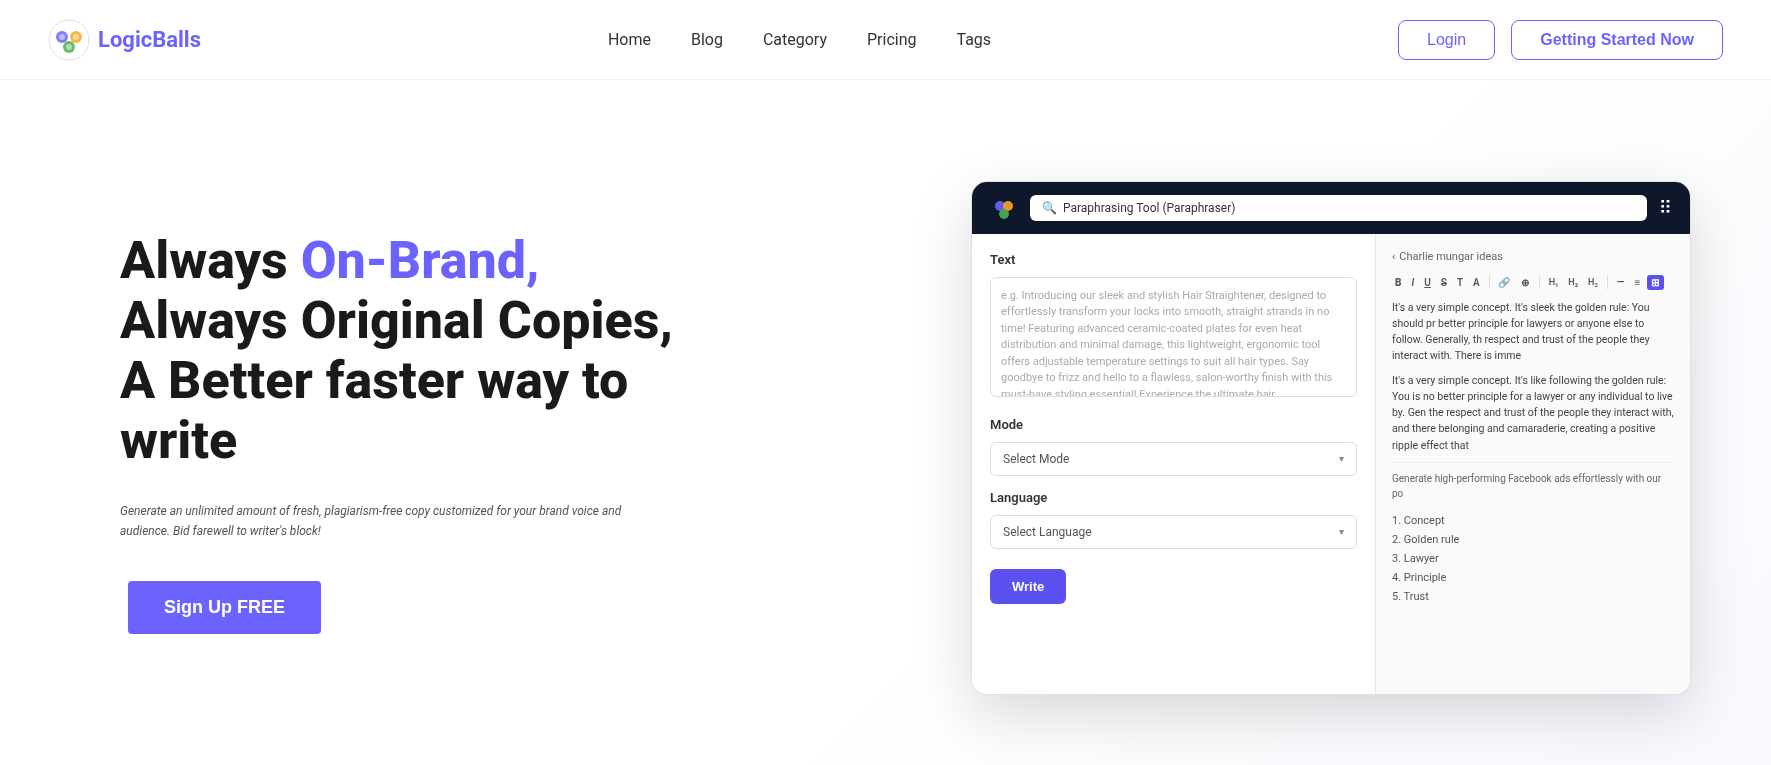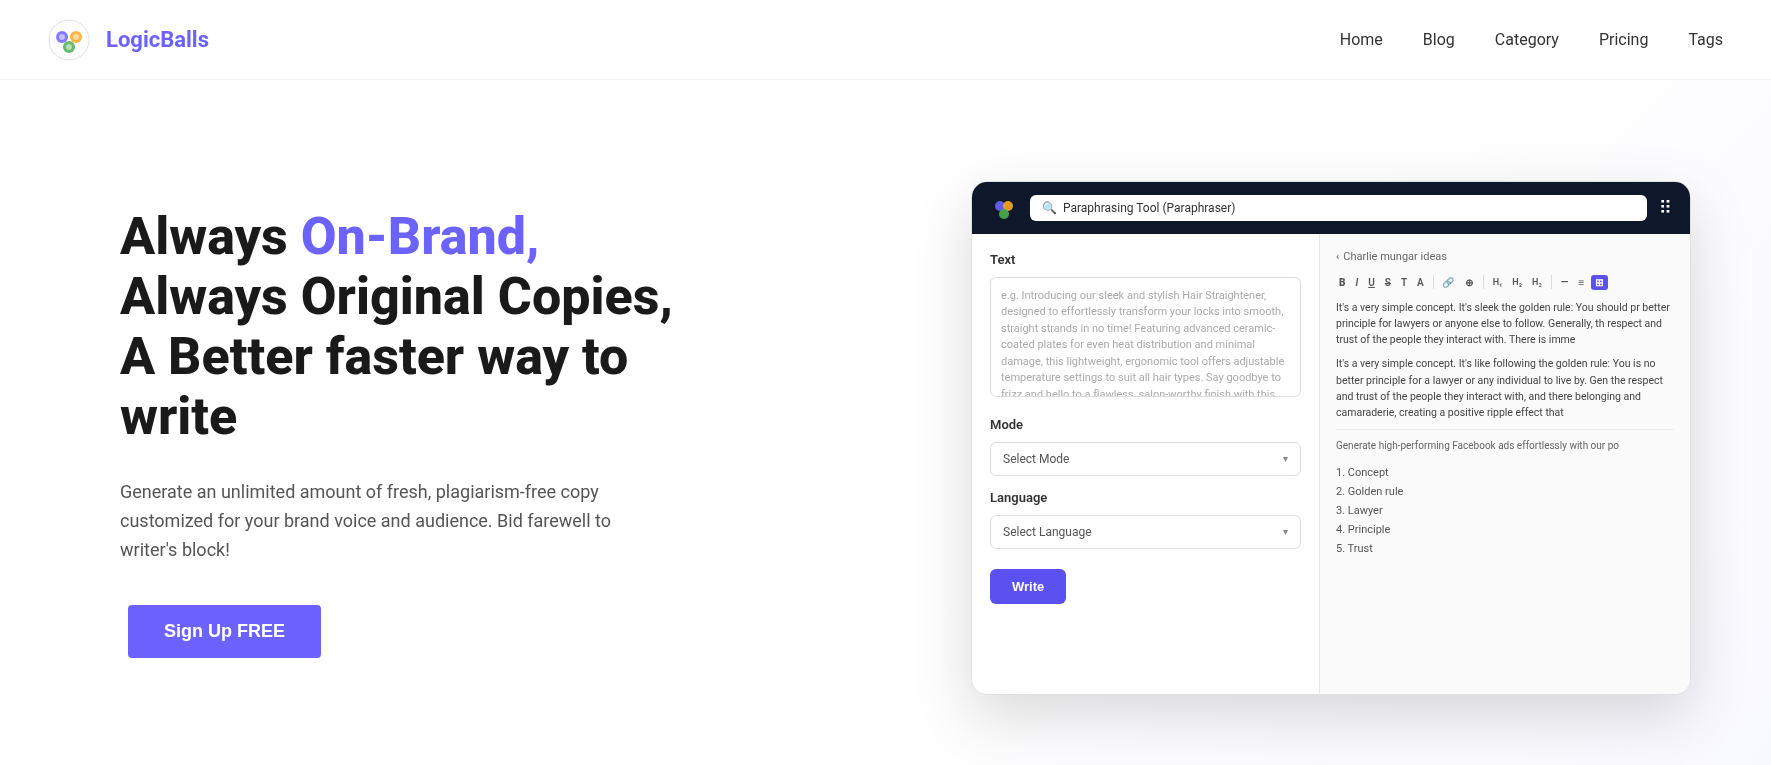--- a/index.html
+++ b/index.html
@@ -16,21 +16,21 @@
       align-items: center;
       justify-content: space-between;
       padding: 0 48px;
       height: 80px;
       background: #fff;
       border-bottom: 1px solid #f0f0f0;
     }
     .logo-area {
       display: flex;
       align-items: center;
-      gap: 16px;
+      gap: 8px;
       text-align: right;
     }
     .logo-icon {
       width: 42px;
       height: 42px;
     }
     .logo-text {
       font-size: 22px;
       font-weight: 700;
       color: #1a1a1a;
@@ -95,25 +95,26 @@
       font-size: 52px;
       font-weight: 800;
       color: #1a1a1a;
       line-height: 1.15;
       margin-bottom: 32px;
     }
     .hero-title .highlight {
       color: #6c63ff;
     }
     .hero-subtitle {
-      font-size: 18px;
+      font-size: 12px;
       color: #555;
       line-height: 1.6;
       margin-bottom: 40px;
       max-width: 520px;
+      font-style: italic;
     }
     .btn-signup {
       display: inline-block;
       padding: 16px 36px;
       background: #6c63ff;
       color: #fff;
       border: none;
       border-radius: 4px;
       font-size: 18px;
       font-weight: 700;
@@ -167,21 +168,21 @@
     .mockup-grid-icon {
       color: #fff;
       font-size: 18px;
       margin-left: auto;
     }
     .mockup-body {
       display: flex;
       min-height: 460px;
     }
     .mockup-left-panel {
-      width: 348px;
+      width: 404px;
       border-right: 1px solid #e8e8e8;
       padding: 18px;
       background: #fff;
     }
     .panel-section-title {
       font-size: 13px;
       font-weight: 600;
       color: #333;
       margin-bottom: 10px;
     }
@@ -314,20 +315,24 @@
   </div>
 
   <ul class="nav-links">
     <li><a href="#">Home</a></li>
     <li><a href="#">Blog</a></li>
     <li><a href="#">Category</a></li>
     <li><a href="#">Pricing</a></li>
     <li><a href="#">Tags</a></li>
   </ul>
 
+  <div class="nav-buttons">
+    <button class="btn-login">Login</button>
+    <button class="btn-get-started">Getting Started Now</button>
+  </div>
 </nav>
 
 <section class="hero">
   <div class="hero-left">
     <h1 class="hero-title">
       <span>Always </span><span class="highlight">On-Brand,</span><span> Always Original Copies, A Better faster way to write</span>
     </h1>
     <p class="hero-subtitle">Generate an unlimited amount of fresh, plagiarism-free copy customized for your brand voice and audience. Bid farewell to writer's block!</p>
     <button class="btn-signup">Sign Up FREE</button>
   </div>

